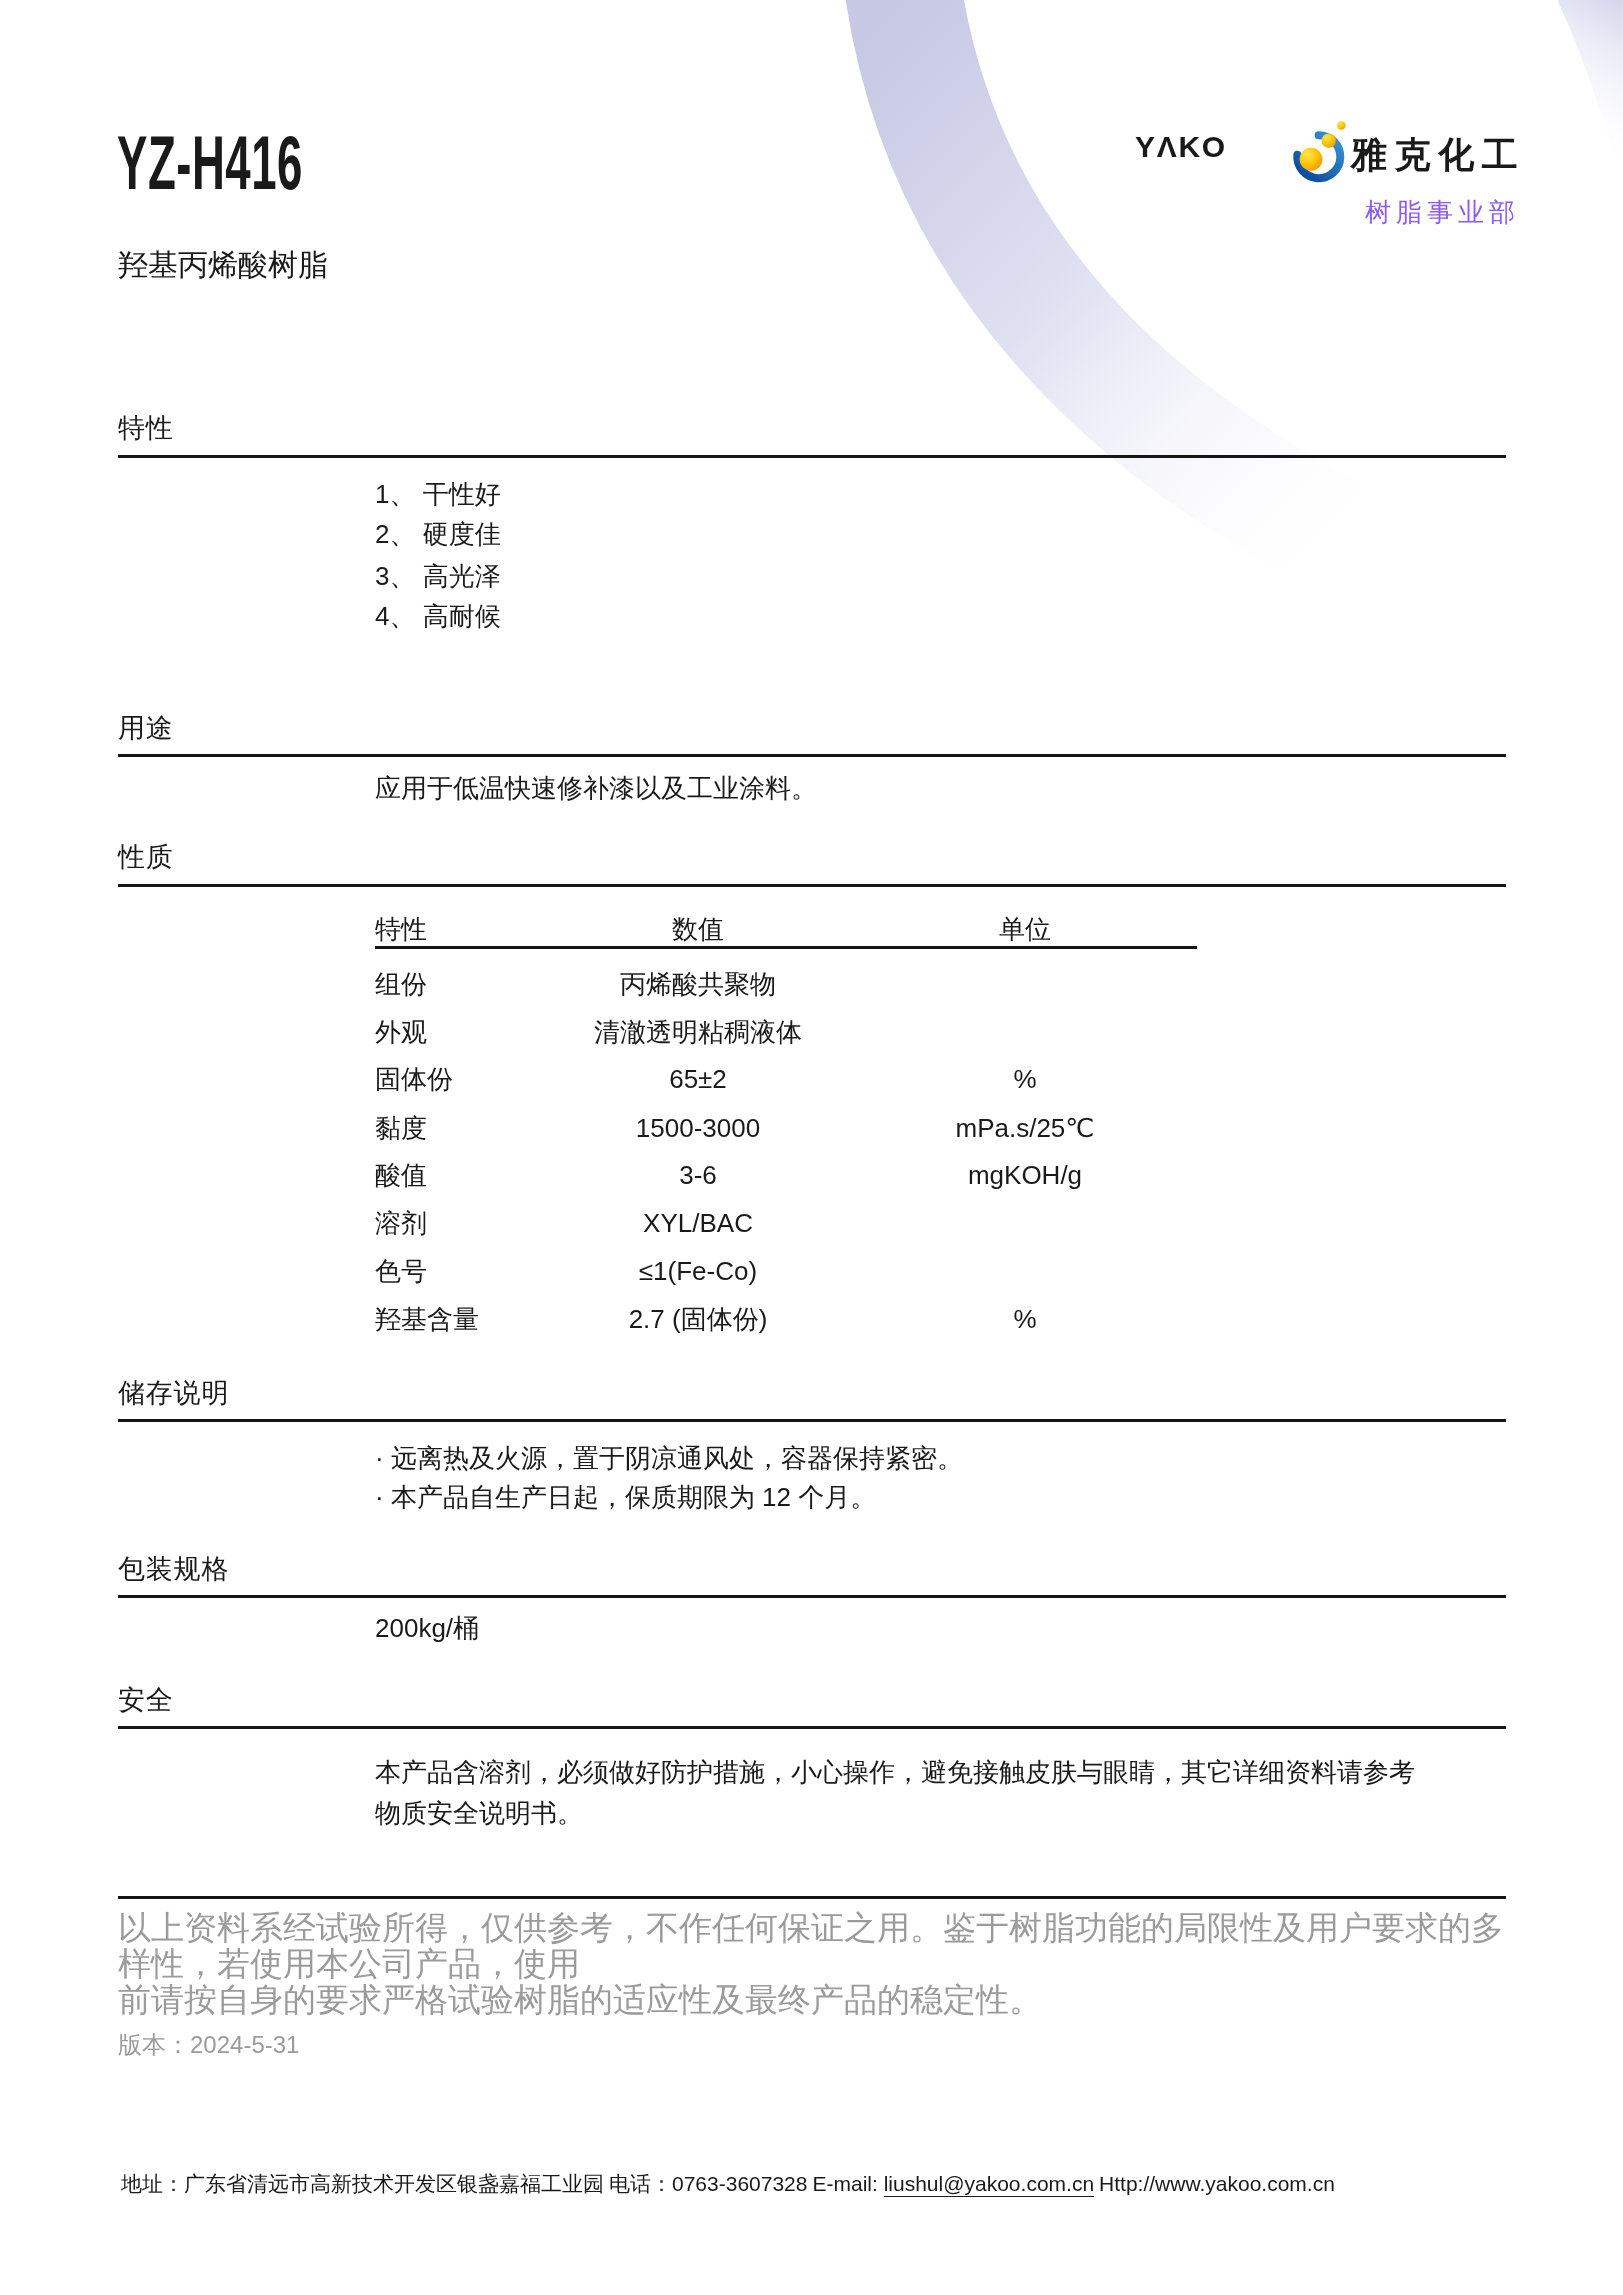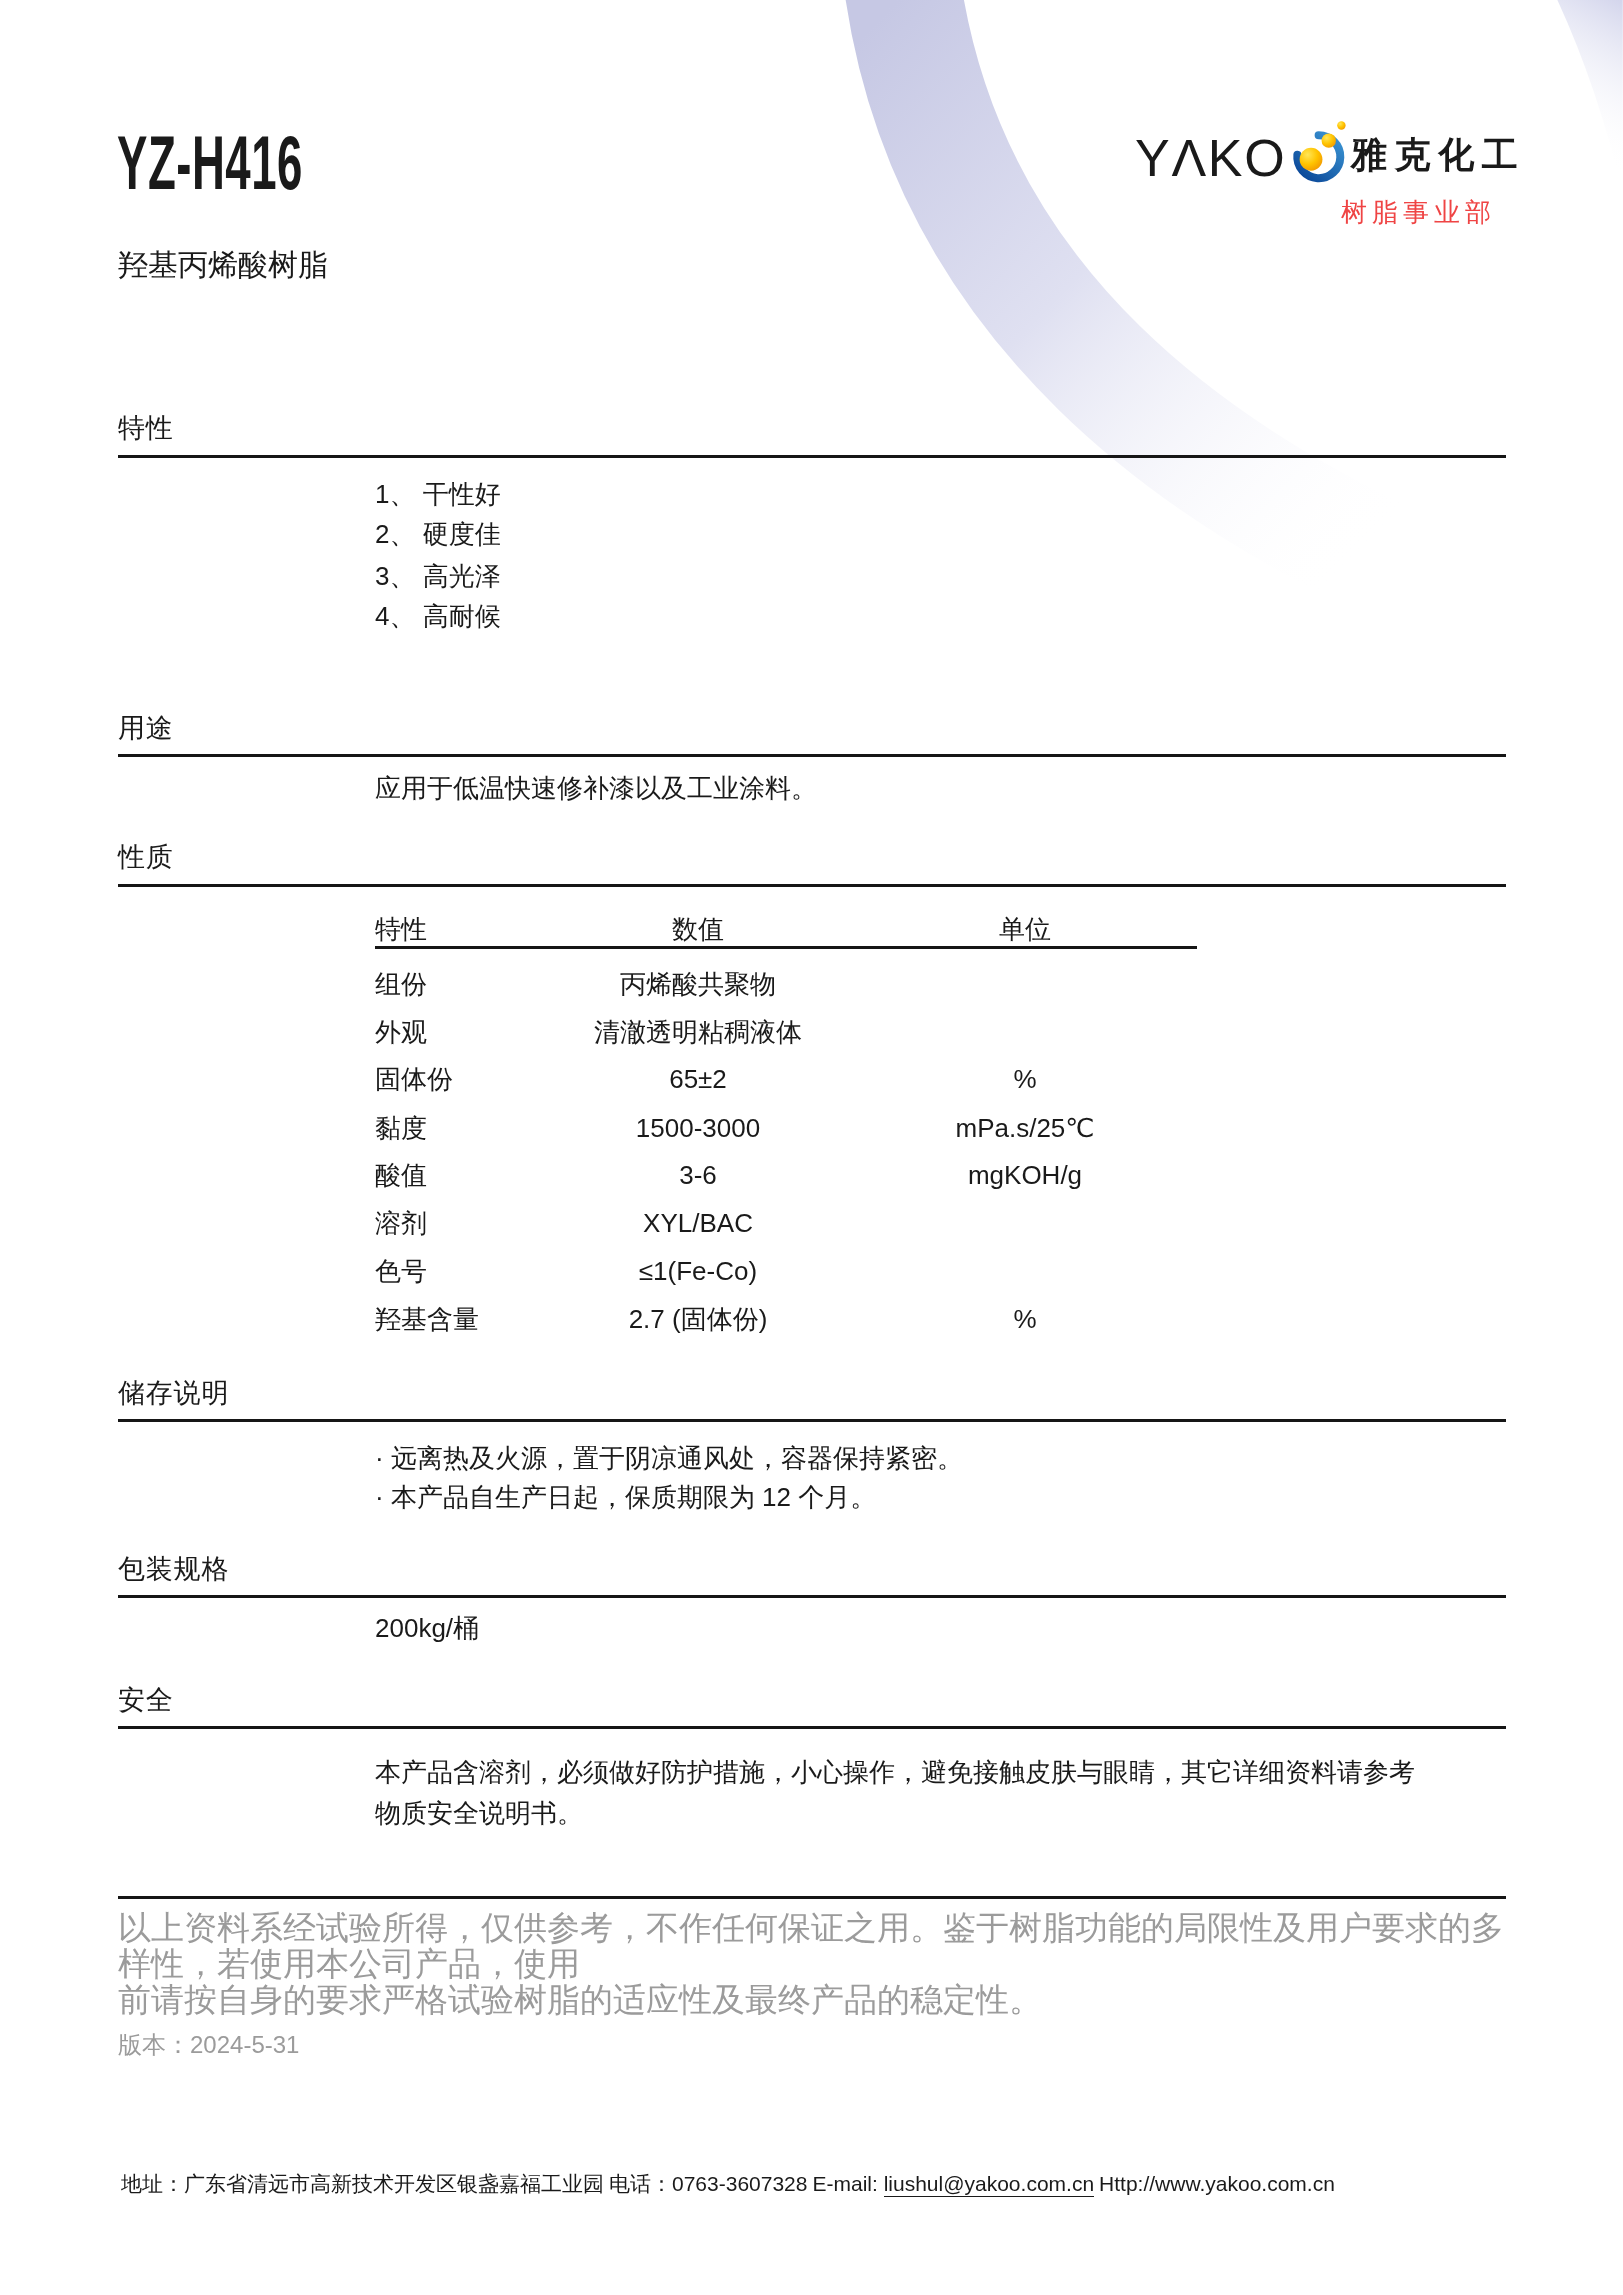--- a/index.html
+++ b/index.html
@@ -15,23 +15,23 @@
   .abs{position:absolute;}
   .swoosh{position:absolute;top:0;right:0;pointer-events:none;}
   .title{
     left:117px;top:125px;
     font-size:76px;font-weight:bold;letter-spacing:0.8px;
     transform:scaleX(0.60);transform-origin:left top;
     white-space:nowrap;line-height:1.0;
   }
   .subtitle{left:118px;top:247px;font-size:30px;line-height:1.2;}
   
-  .logo-latin{left:1135px;top:132px;font-size:52px;font-weight:normal;letter-spacing:1.7px;line-height:1;white-space:nowrap;}
+  .logo-latin{left:1135px;top:132px;font-size:30px;font-weight:bold;letter-spacing:1.7px;line-height:1;white-space:nowrap;}
   .logo-cn{left:1351px;top:137px;font-size:36px;font-weight:bold;letter-spacing:7.6px;line-height:1;white-space:nowrap;}
-  .logo-division{left:1317px;top:198px;width:203px;text-align:center;font-size:26px;letter-spacing:5px;color:#ef4444;line-height:1.1;white-space:nowrap;}
+  .logo-division{left:1317px;top:198px;width:203px;text-align:right;font-size:26px;letter-spacing:5px;color:#8b5cf6;line-height:1.1;white-space:nowrap;}
   
   .sec-title{left:118px;font-size:27px;line-height:1.15;letter-spacing:0.8px;}
   .rule{left:118px;width:1388px;height:3.4px;background:#161616;}
   .rule-thin{left:375px;width:822px;height:2.5px;background:#161616;}
   .body-text{font-size:26px;line-height:1.25;}
   .indent{left:375px;}
   .feat-item{left:375px;font-size:26px;line-height:1.2;white-space:nowrap;}
   
   .t-row{left:375px;width:824px;height:36px;font-size:26px;line-height:1.2;}
   .t-c1{position:absolute;left:0;top:0;white-space:nowrap;}

